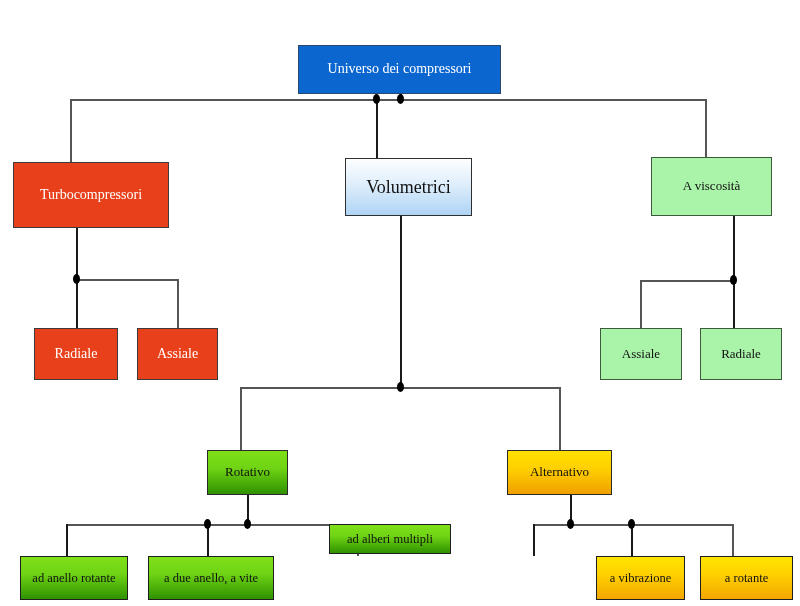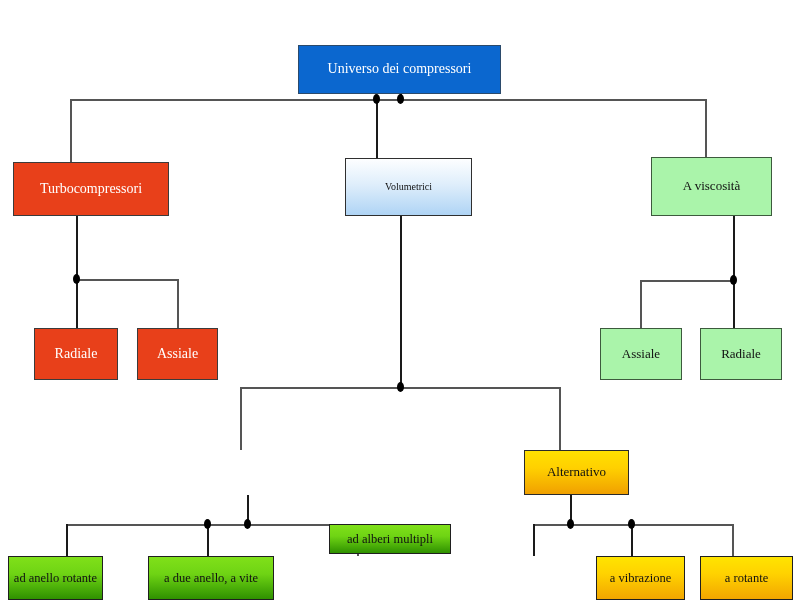--- a/index.html
+++ b/index.html
@@ -42,21 +42,21 @@
   .fill-orange {
     background: #e8401a;
     color: #ffffff;
     border-color: #3b3b3b;
     font-size: 14px;
   }
   .fill-lightblue {
     background: linear-gradient(to bottom, #fdfeff 0%, #dfeefb 45%, #afd4f5 100%);
     color: #111111;
     border-color: #2f2f2f;
-    font-size: 10px;
+    font-size: 18px;
   }
   .fill-paleGreen {
     background: #aaf4aa;
     color: #111111;
     border-color: #3d5a3d;
     font-size: 13px;
     text-align: center;
   }
   .fill-gradGreen {
     background: linear-gradient(to bottom, #7ede18 0%, #6fd414 40%, #2f9100 100%);
@@ -148,21 +148,21 @@
   <div class="edge v dark" style="left:533px; top:524px; height:32px;"></div>
   <div class="edge v dark" style="left:631px; top:524px; height:32px;"></div>
   <div class="edge v" style="left:732px; top:524px; height:32px;"></div>
   <div class="junction" style="left:567px; top:519px;"></div>
   <div class="junction" style="left:628px; top:519px;"></div>
 
   <div class="node fill-blue" style="left:298px; top:13px; width:203px; height:49px;">
     <span>Universo dei compressori</span>
   </div>
 
-  <div class="node fill-orange" style="left:13px; top:162px; width:156px; height:54px;">
+  <div class="node fill-orange" style="left:13px; top:162px; width:156px; height:66px;">
     <span>Turbocompressori</span>
   </div>
 
   <div class="node fill-lightblue" style="left:345px; top:158px; width:127px; height:58px;">
     <span>Volumetrici</span>
   </div>
 
   <div class="node fill-paleGreen" style="left:651px; top:157px; width:121px; height:59px;">
     <span>A viscosità</span>
   </div>
@@ -176,26 +176,29 @@
   </div>
 
   <div class="node fill-paleGreen" style="left:600px; top:328px; width:82px; height:52px;">
     <span>Assiale</span>
   </div>
 
   <div class="node fill-paleGreen" style="left:700px; top:328px; width:82px; height:52px;">
     <span>Radiale</span>
   </div>
 
-
-  <div class="node fill-gradYellow" style="left:524px; top:450px; width:105px; height:45px;">
+  <div class="node fill-gradGreen" style="left:207px; top:450px; width:81px; height:45px;">
+    <span>Rotativo</span>
+  </div>
+
+  <div class="node fill-gradYellow" style="left:507px; top:450px; width:105px; height:45px;">
     <span>Alternativo</span>
   </div>
 
-  <div class="node fill-gradGreenSmall" style="left:8px; top:556px; width:95px; height:44px;">
+  <div class="node fill-gradGreenSmall" style="left:20px; top:556px; width:108px; height:44px;">
     <span>ad anello rotante</span>
   </div>
 
   <div class="node fill-gradGreenSmall" style="left:148px; top:556px; width:126px; height:44px;">
     <span>a due anello, a vite</span>
   </div>
 
   <div class="node fill-gradGreenSmall" style="left:297px; top:524px; width:122px; height:30px;margin-left:32px;">
     <span>ad alberi multipli</span>
   </div>

